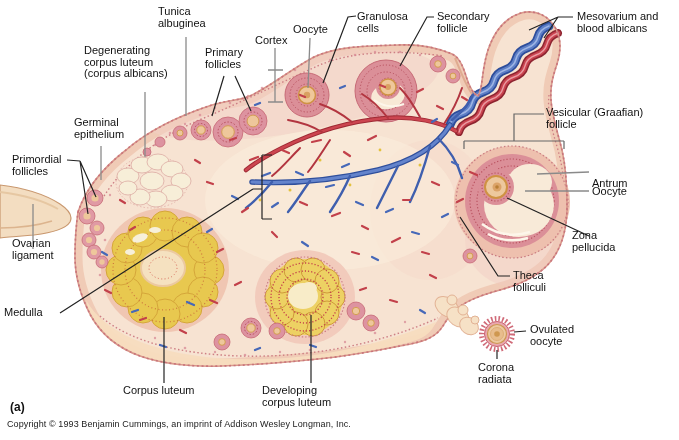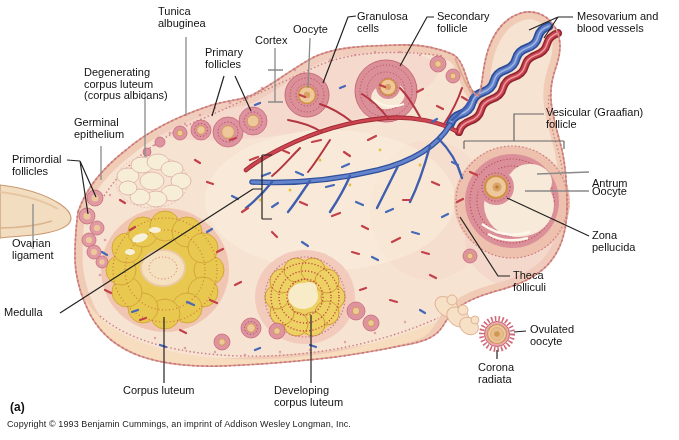--- a/index.html
+++ b/index.html
@@ -397,50 +397,50 @@
     <path d="M60,313 L253,189 M253,189 L262,189 M262,155 L262,219 M262,155 L272,155 M262,219 L272,219"></path>
     <path d="M164,383 L164,317"></path>
     <path d="M311,383 L311,315"></path>
     <path d="M526,331 L514,332"></path>
     <path d="M497,359 L497,350"></path>
   </g>
 </svg>
 
 <div class="lbl" style="left:158px;top:6px">Tunica
 albuginea</div>
-<div class="lbl" style="left:84px;top:67px">Degenerating
+<div class="lbl" style="left:84px;top:45px">Degenerating
 corpus luteum
 (corpus albicans)</div>
 <div class="lbl" style="left:74px;top:117px">Germinal
 epithelium</div>
 <div class="lbl" style="left:12px;top:154px">Primordial
 follicles</div>
 <div class="lbl" style="left:205px;top:47px">Primary
 follicles</div>
 <div class="lbl" style="left:255px;top:35px">Cortex</div>
 <div class="lbl" style="left:293px;top:24px">Oocyte</div>
 <div class="lbl" style="left:357px;top:11px">Granulosa
 cells</div>
 <div class="lbl" style="left:437px;top:11px">Secondary
 follicle</div>
 <div class="lbl" style="left:577px;top:11px">Mesovarium and
-blood vessels</div>
+blood albicans</div>
 <div class="lbl" style="left:546px;top:107px">Vesicular (Graafian)
 follicle</div>
 <div class="lbl" style="left:592px;top:178px">Antrum</div>
 <div class="lbl" style="left:592px;top:186px">Oocyte</div>
-<div class="lbl" style="left:592px;top:230px">Zona
+<div class="lbl" style="left:572px;top:230px">Zona
 pellucida</div>
 <div class="lbl" style="left:513px;top:270px">Theca
 folliculi</div>
 <div class="lbl" style="left:12px;top:238px">Ovarian
 ligament</div>
 <div class="lbl" style="left:4px;top:307px">Medulla</div>
 <div class="lbl" style="left:123px;top:385px">Corpus luteum</div>
-<div class="lbl" style="left:274px;top:385px">Developing
+<div class="lbl" style="left:262px;top:385px">Developing
 corpus luteum</div>
 <div class="lbl" style="left:530px;top:324px">Ovulated
 oocyte</div>
 <div class="lbl" style="left:478px;top:362px">Corona
 radiata</div>
 
 <div class="panel-tag">(a)</div>
 <div class="copyright">Copyright © 1993 Benjamin Cummings, an imprint of Addison Wesley Longman, Inc.</div>
 <div class="watermark">MEDLIVE.CN</div>
 

